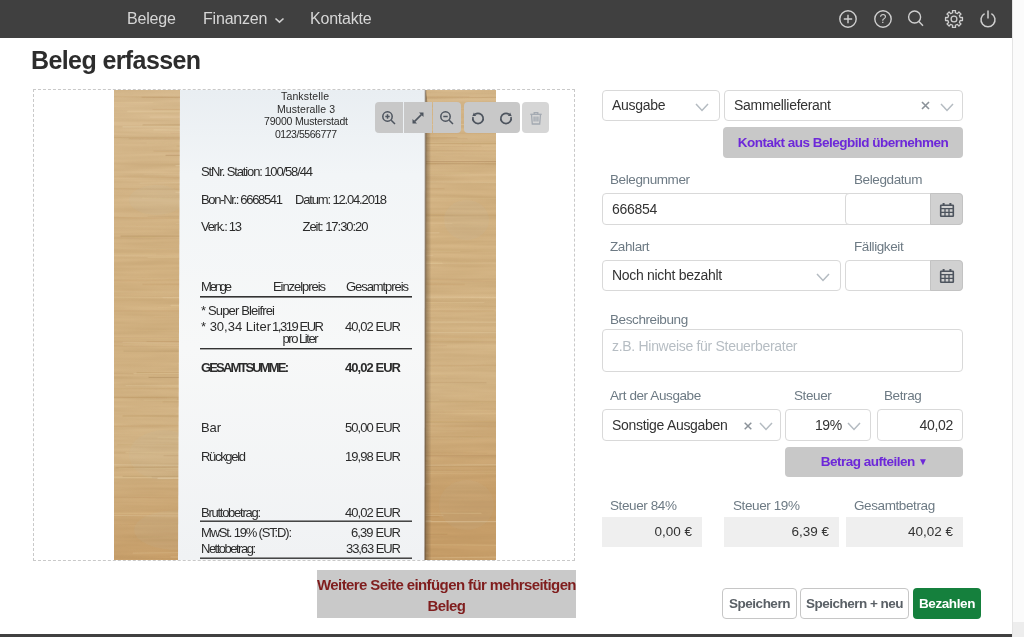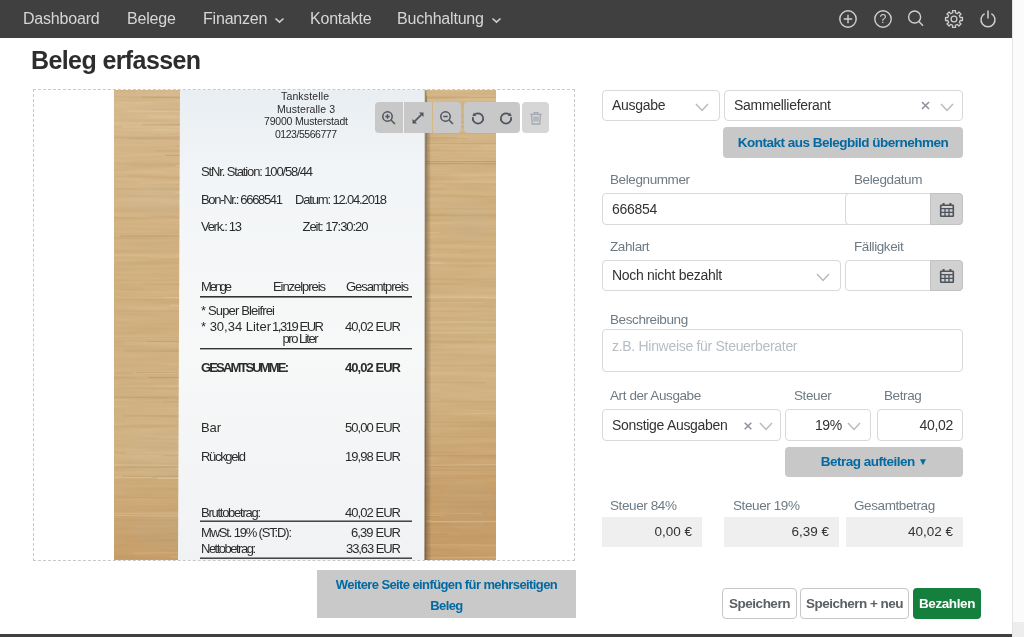--- a/index.html
+++ b/index.html
@@ -16,42 +16,38 @@
   
   #title { position:absolute; left:31px; top:46px; font-size:25px; font-weight:bold; letter-spacing:-0.6px; color:#2d2d2d; }
   
   #dashed { position:absolute; left:33px; top:89px; width:542px; height:472px; border:1px dashed #c9c9c9; }
   #photo { position:absolute; left:114px; top:90px; width:382px; height:470px; }
   
   .tbtn { position:absolute; top:102px; width:28px; height:31px; background:#c8c8c8; }
   .tbtn svg { position:absolute; left:6px; top:7.5px; }
   
   #wbtn { position:absolute; left:317px; top:570px; width:259px; height:48px; background:#c9c9c9; border-radius:0;
-     font-size:13px; letter-spacing:-0.6px; font-weight:bold; color:#0369a1; text-align:center; line-height:21px; padding-top:4px; }
+     font-size:15px; letter-spacing:-0.6px; font-weight:bold; color:#7f1d1d; text-align:center; line-height:21px; padding-top:4px; }
   
   .box { position:absolute; background:#fff; border:1px solid #d9d9d9; border-radius:4px; font-size:14px; letter-spacing:-0.3px; color:#333; }
   .lbl { position:absolute; font-size:13.5px; letter-spacing:-0.4px; color:#6d7a84; white-space:nowrap; }
-  .gbtn { position:absolute; background:#c8c8c8; border-radius:4px; font-size:13.5px; letter-spacing:-0.5px; font-weight:bold; color:#0369a1; text-align:center; }
+  .gbtn { position:absolute; background:#c8c8c8; border-radius:4px; font-size:13.5px; letter-spacing:-0.5px; font-weight:bold; color:#6d28d9; text-align:center; }
   .sumbox { position:absolute; background:#efefef; height:30px; line-height:30px; font-size:13.5px; color:#333; text-align:right; padding-right:10px; }
   .chev { position:absolute; }
   
   #footer { position:absolute; left:0; top:634px; width:1012px; height:3px; background:#404040; }
 </style>
 </head>
 <body>
 <div id="nav">
-  <span class="navitem" style="left:23px;">Dashboard</span>
   <span class="navitem" style="left:127px;">Belege</span>
   <span class="navitem" style="left:203px;">Finanzen<svg class="navchev" width="11" height="7" viewBox="0 0 11 7">
         <path d="M1.5 1.5 L5.5 5.2 L9.5 1.5" fill="none" stroke="#cfcfcf" stroke-width="1.6"></path>
       </svg></span>
   <span class="navitem" style="left:310px;">Kontakte</span>
-  <span class="navitem" style="left:397px;">Buchhaltung<svg class="navchev" width="11" height="7" viewBox="0 0 11 7">
-        <path d="M1.5 1.5 L5.5 5.2 L9.5 1.5" fill="none" stroke="#cfcfcf" stroke-width="1.6"></path>
-      </svg></span>
   <svg class="navicon" style="left:838px;" width="20" height="20" viewBox="0 0 20 20">
       <circle cx="10" cy="10" r="8.2" fill="none" stroke="#cfcfcf" stroke-width="1.4"></circle>
       <path d="M10 5.8 V14.2 M5.8 10 H14.2" stroke="#cfcfcf" stroke-width="1.4"></path>
     </svg>
   <svg class="navicon" style="left:873px;" width="20" height="20" viewBox="0 0 20 20">
       <circle cx="10" cy="10" r="8.2" fill="none" stroke="#cfcfcf" stroke-width="1.4"></circle>
       <text x="10" y="14.4" text-anchor="middle" font-size="12.5" fill="#cfcfcf" font-family="Liberation Sans">?</text>
     </svg>
   <svg class="navicon" style="left:906px;" width="20" height="20" viewBox="0 0 20 20">
       <circle cx="8.6" cy="8" r="6" fill="none" stroke="#cfcfcf" stroke-width="1.4"></circle>

